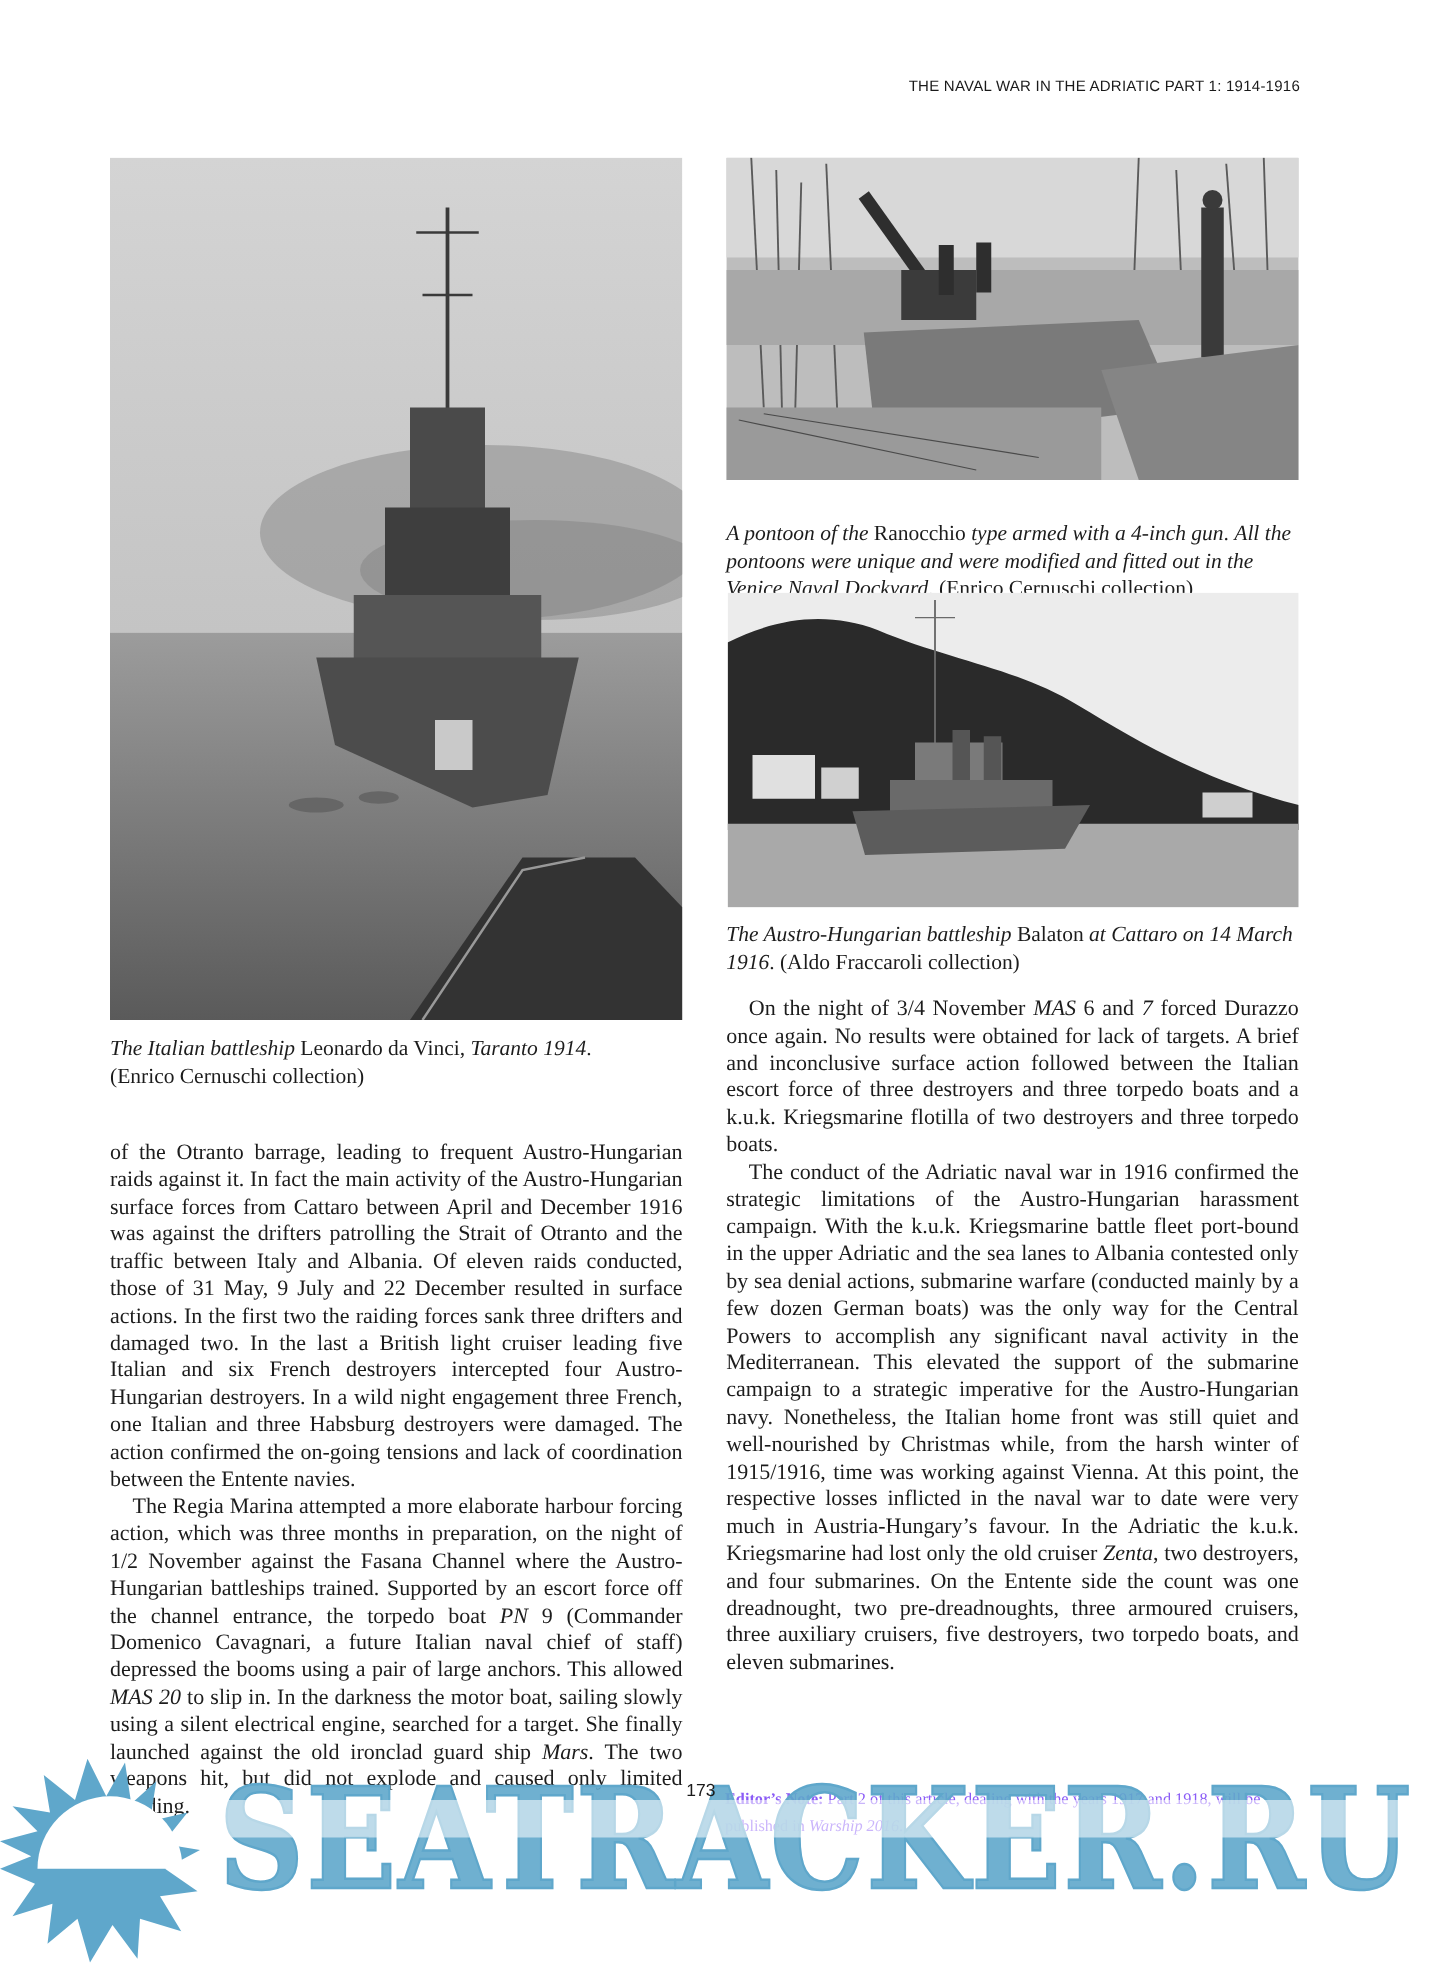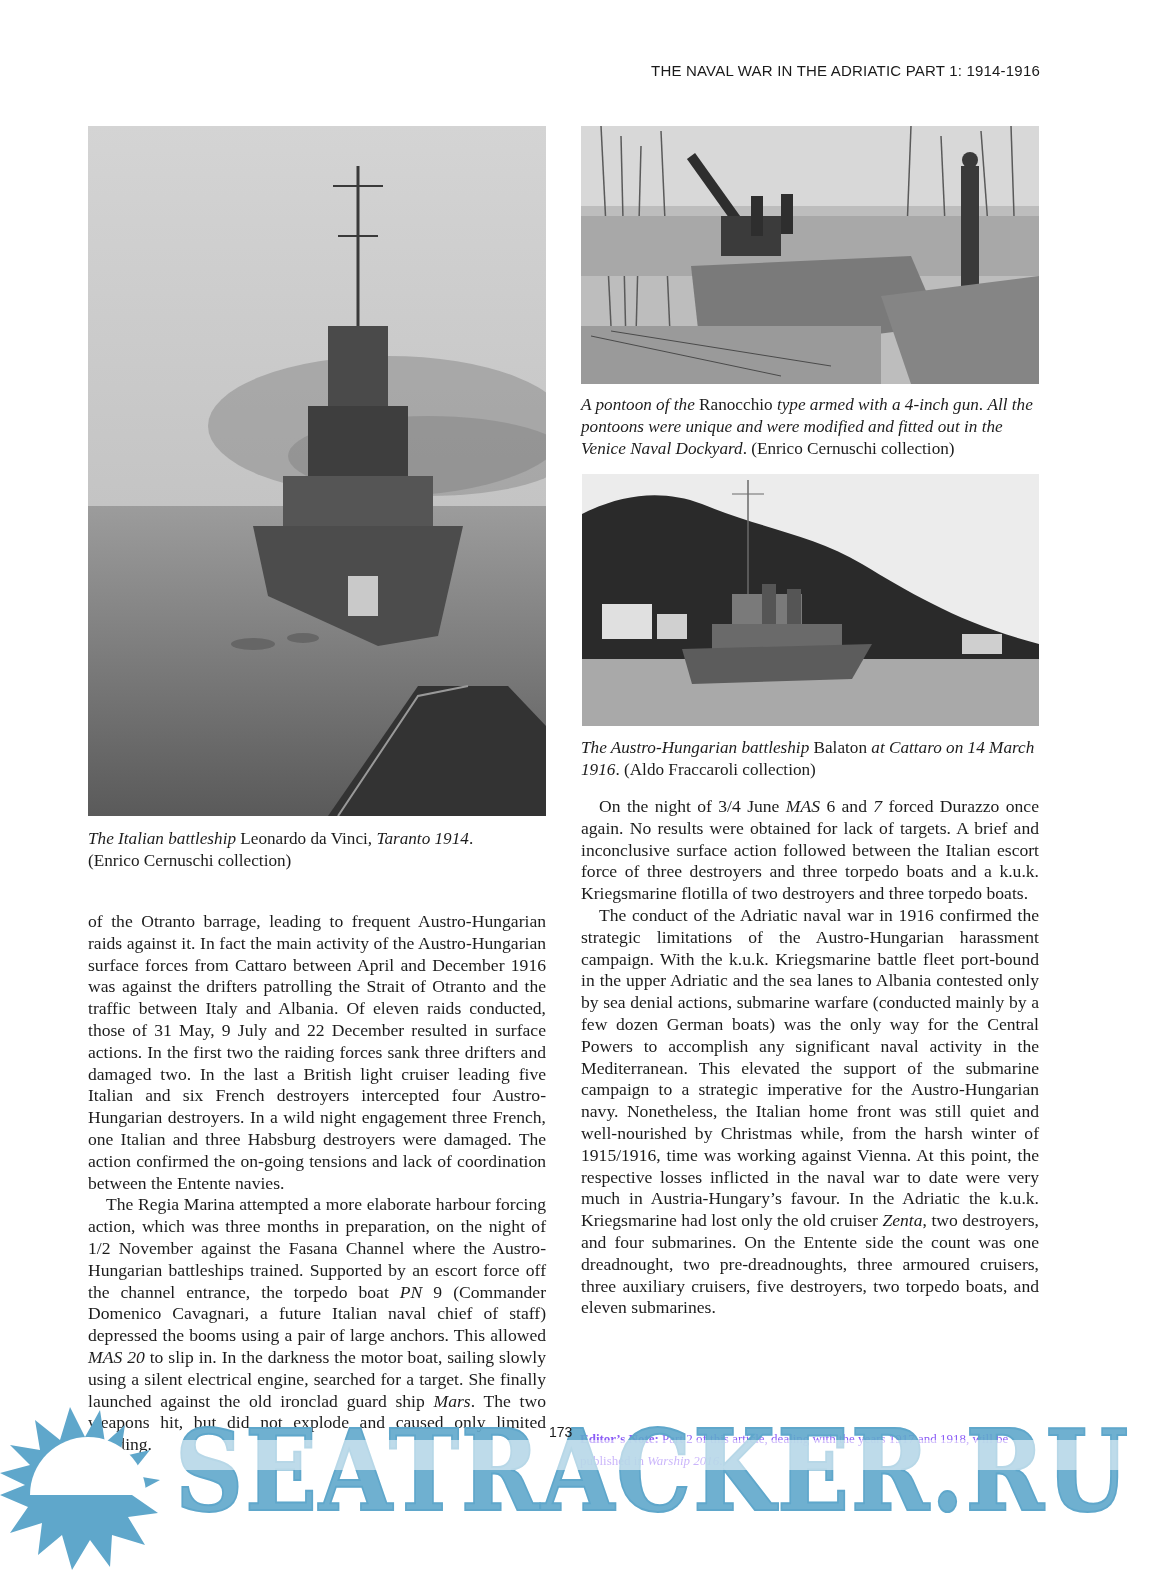--- a/index.html
+++ b/index.html
@@ -1,17 +1,17 @@
 <!DOCTYPE html>
 <html><head>
   <meta charset="utf-8">
   <style>
     html, body { margin: 0; padding: 0; background: #ffffff; }
     body { width: 1163px; height: 1576px; position: relative; overflow: hidden; font-family: "DejaVu Serif", "Liberation Serif", serif; color: #1c1c1c; }
-    .running-head { position: absolute; top: 62px; left: 560px; width: 480px; text-align: right; font-family: "Liberation Sans", sans-serif; font-size: 15px; letter-spacing: 0.2px; color: #1a1a1a; }
+    .running-head { position: absolute; top: 62px; left: 560px; width: 480px; text-align: right; font-family: "Liberation Sans", sans-serif; font-size: 12px; letter-spacing: 0.2px; color: #1a1a1a; }
     .photo { position: absolute; overflow: hidden; }
     .photo svg { display: block; width: 100%; height: 100%; }
     .caption { position: absolute; font-family: "Liberation Serif", serif; font-size: 17.2px; line-height: 22px; color: #1c1c1c; }
     .caption i { font-style: italic; }
     .col { position: absolute; font-family: "Liberation Serif", serif; font-size: 17.6px; line-height: 21.8px; text-align: justify; color: #1c1c1c; }
     .col p { margin: 0; }
     .col p.indent { text-indent: 18px; }
     .col i { font-style: italic; }
     .editor-note { position: absolute; left: 580px; top: 1428px; width: 460px; font-family: "Liberation Serif", serif; font-size: 13px; line-height: 21.8px; color: #8b5cf6; }
     .editor-note b { font-weight: bold; }
@@ -90,21 +90,21 @@
 
     <polygon points="110,140 330,130 360,200 120,230" fill="#7a7a7a"></polygon>
     <polygon points="300,170 458,150 458,258 330,258" fill="#858585"></polygon>
     <rect x="0" y="200" width="300" height="58" fill="#9a9a9a"></rect>
     <g stroke="#4a4a4a" stroke-width="1">
         <line x1="10" y1="210" x2="200" y2="250"></line>
         <line x1="30" y1="205" x2="250" y2="240"></line>
       </g>
   </svg>
 </div>
-<div class="caption" style="left:581px; top:394px; width:460px;">
+<div class="caption" style="left:581px; top:416px; width:460px;">
   <i>A pontoon of the </i><span>Ranocchio</span><i> type armed with a 4-inch gun</i><span>. </span><i>All the pontoons were unique and were modified and fitted out in the Venice Naval Dockyard</i><span>. (Enrico Cernuschi collection)</span>
 </div>
 
 <div class="photo" style="left:582px; top:474px; width:457px; height:252px;">
   <svg viewBox="0 0 457 252" preserveAspectRatio="none">
     <rect width="457" height="252" fill="#ececec"></rect>
 
     <path d="M0,40 C40,20 80,15 120,30 C180,55 230,60 280,90 C330,120 380,150 457,170 L457,190 L0,190 Z" fill="#2a2a2a"></path>
 
     <rect x="20" y="130" width="50" height="35" fill="#e0e0e0"></rect>
@@ -125,21 +125,21 @@
 <div class="caption" style="left:581px; top:737px; width:460px;">
   <i>The Austro-Hungarian battleship </i><span>Balaton</span><i> at Cattaro on 14 March 1916</i><span>. (Aldo Fraccaroli collection)</span>
 </div>
 
 <div class="col" style="left:88px; top:883px; width:458px;margin-top:28px;">
   <p>of the Otranto barrage, leading to frequent Austro-Hungarian raids against it. In fact the main activity of the Austro-Hungarian surface forces from Cattaro between April and December 1916 was against the drifters patrolling the Strait of Otranto and the traffic between Italy and Albania. Of eleven raids conducted, those of 31 May, 9 July and 22 December resulted in surface actions. In the first two the raiding forces sank three drifters and damaged two. In the last a British light cruiser leading five Italian and six French destroyers intercepted four Austro-Hungarian destroyers. In a wild night engagement three French, one Italian and three Habsburg destroyers were damaged. The action confirmed the on-going tensions and lack of coordination between the Entente navies.</p>
   <p class="indent"><span>The Regia Marina attempted a more elaborate harbour forcing action, which was three months in preparation, on the night of 1/2 November against the Fasana Channel where the Austro-Hungarian battleships trained. Supported by an escort force off the channel entrance, the torpedo boat </span><i>PN</i><span> 9 (Commander Domenico Cavagnari, a future Italian naval chief of staff) depressed the booms using a pair of large anchors. This allowed </span><i>MAS 20</i><span> to slip in. In the darkness the motor boat, sailing slowly using a silent electrical engine, searched for a target. She finally launched against the old ironclad guard ship </span><i>Mars</i><span>. The two weapons hit, but did not explode and caused only limited flooding.</span></p>
 </div>
 
 <div class="col" style="left:581px; top:796px; width:458px;">
-  <p class="indent"><span>On the night of 3/4 June </span><i>MAS</i><span> 6 and </span><i>7</i><span> forced Durazzo once again. No results were obtained for lack of targets. A brief and inconclusive surface action followed between the Italian escort force of three destroyers and three torpedo boats and a k.u.k. Kriegsmarine flotilla of two destroyers and three torpedo boats.</span></p>
+  <p class="indent"><span>On the night of 3/4 November </span><i>MAS</i><span> 6 and </span><i>7</i><span> forced Durazzo once again. No results were obtained for lack of targets. A brief and inconclusive surface action followed between the Italian escort force of three destroyers and three torpedo boats and a k.u.k. Kriegsmarine flotilla of two destroyers and three torpedo boats.</span></p>
   <p class="indent"><span>The conduct of the Adriatic naval war in 1916 confirmed the strategic limitations of the Austro-Hungarian harassment campaign. With the k.u.k. Kriegsmarine battle fleet port-bound in the upper Adriatic and the sea lanes to Albania contested only by sea denial actions, submarine warfare (conducted mainly by a few dozen German boats) was the only way for the Central Powers to accomplish any significant naval activity in the Mediterranean. This elevated the support of the submarine campaign to a strategic imperative for the Austro-Hungarian navy. Nonetheless, the Italian home front was still quiet and well-nourished by Christmas while, from the harsh winter of 1915/1916, time was working against Vienna. At this point, the respective losses inflicted in the naval war to date were very much in Austria-Hungary’s favour. In the Adriatic the k.u.k. Kriegsmarine had lost only the old cruiser </span><i>Zenta</i><span>, two destroyers, and four submarines. On the Entente side the count was one dreadnought, two pre-dreadnoughts, three armoured cruisers, three auxiliary cruisers, five destroyers, two torpedo boats, and eleven submarines.</span></p>
 </div>
 
 <div class="editor-note">
   <b>Editor’s Note:</b><span> Part 2 of this article, dealing with the years 1917 and 1918, will be published in </span><i>Warship 2016</i><span>.</span>
 </div>
 
 <svg class="watermark" viewBox="0 0 1163 181" preserveAspectRatio="none">
   <g fill="#5fa7cb">
     <polygon points="0,100 25,90 0,78 30,70 10,50 40,55 35,25 60,45 70,12 85,42 100,15 105,48 125,30 120,62 150,55 130,80 160,85 132,100 158,118 128,122 145,150 112,140 110,172 90,145 72,175 62,140 38,160 42,128 10,138 28,112"></polygon>

